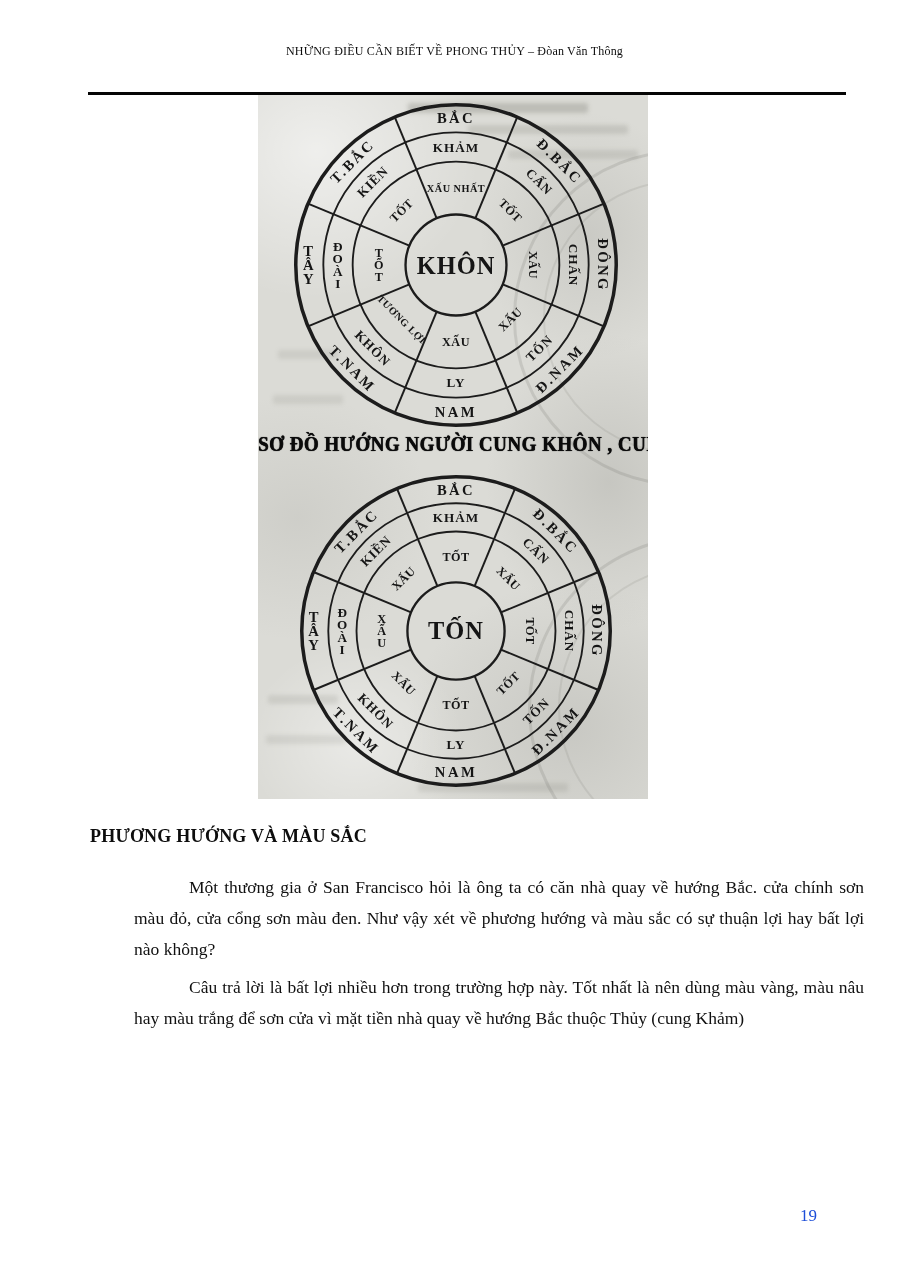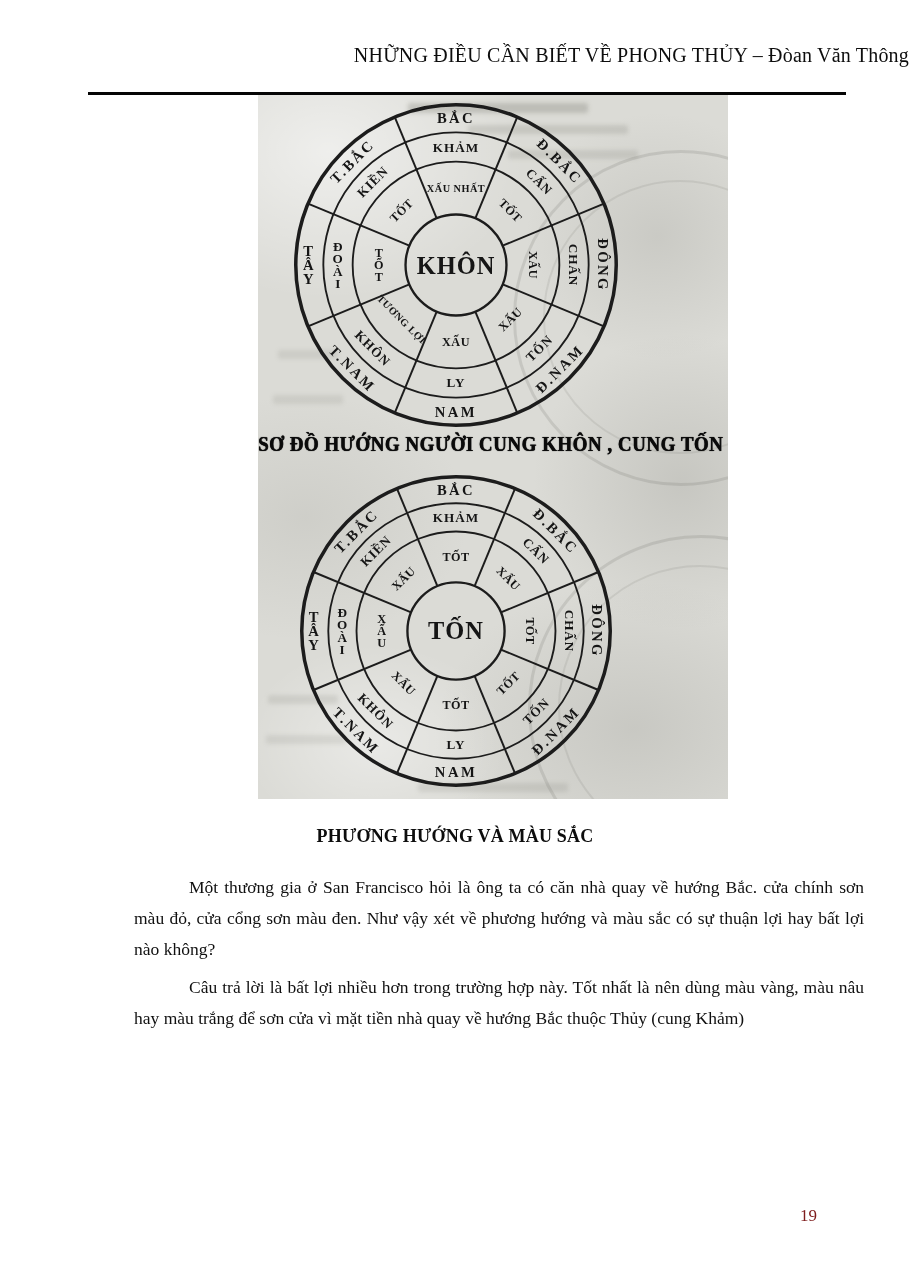--- a/index.html
+++ b/index.html
@@ -3,29 +3,29 @@
 <meta charset="utf-8">
 <style>
   html,body{margin:0;padding:0;}
   body{
     width:909px;height:1286px;position:relative;background:#ffffff;
     font-family:"Liberation Serif","DejaVu Serif",serif;color:#111;
     overflow:hidden;
   }
   
   .header-title{
-    position:absolute;left:0;top:44px;width:909px;text-align:right;
-    font-size:20px;letter-spacing:.2px;color:#0d0d0d;
+    position:absolute;left:0;top:44px;width:909px;text-align:center;
+    font-size:12px;letter-spacing:.2px;color:#0d0d0d;
   }
   .header-rule{
     position:absolute;left:88px;top:92px;width:758px;height:3px;background:#050505;
   }
   
   .scan{
-    position:absolute;left:258px;top:95px;width:470px;height:704px;overflow:hidden;
+    position:absolute;left:258px;top:95px;width:390px;height:704px;overflow:hidden;
     background-color:#dbdbd6;
     background-image:
       radial-gradient(ellipse 60% 30% at 15% 8%, rgba(255,255,255,.55), transparent 70%),
       radial-gradient(ellipse 40% 25% at 85% 20%, rgba(125,125,118,.18), transparent 70%),
       radial-gradient(ellipse 45% 30% at 90% 55%, rgba(125,125,118,.22), transparent 70%),
       radial-gradient(ellipse 50% 25% at 10% 60%, rgba(130,130,122,.14), transparent 70%),
       radial-gradient(ellipse 60% 30% at 80% 90%, rgba(125,125,118,.20), transparent 70%),
       radial-gradient(ellipse 40% 20% at 25% 92%, rgba(255,255,255,.4), transparent 70%);
   }
   .ghost-circle{
@@ -42,30 +42,30 @@
   .figure-caption{
     position:absolute;left:0;top:333px;width:390px;height:34px;line-height:34px;
     text-align:center;font-weight:bold;font-size:19px;letter-spacing:.5px;color:#0a0a0a;
     transform:scaleY(1.08);
     text-shadow:0 0 1px #222, .5px 0 0 #222;
     white-space:nowrap;
   }
   
   .section-heading{
     position:absolute;left:90px;top:826px;width:730px;
-    font-weight:bold;font-size:18px;letter-spacing:.2px;color:#0d0d0d;text-align:center;
+    font-weight:bold;font-size:18px;letter-spacing:.2px;color:#0d0d0d;
   }
   .paragraph{
     position:absolute;left:90px;width:730px;
     font-size:17.5px;line-height:31px;text-align:justify;text-indent:55px;color:#101010;margin-left:44px;
   }
   .paragraph.p1{top:872px;}
   .paragraph.p2{top:972px;}
   .page-number{
-    position:absolute;right:92px;top:1206px;font-size:17px;color:#7f1d1d;
+    position:absolute;right:92px;top:1206px;font-size:17px;color:#1d4ed8;
   }
 </style>
 </head>
 <body>
 
 <div class="header-title">NHỮNG ĐIỀU CẦN BIẾT VỀ PHONG THỦY – Đòan Văn Thông</div>
 <div class="header-rule"></div>
 
 <div class="scan">
 

